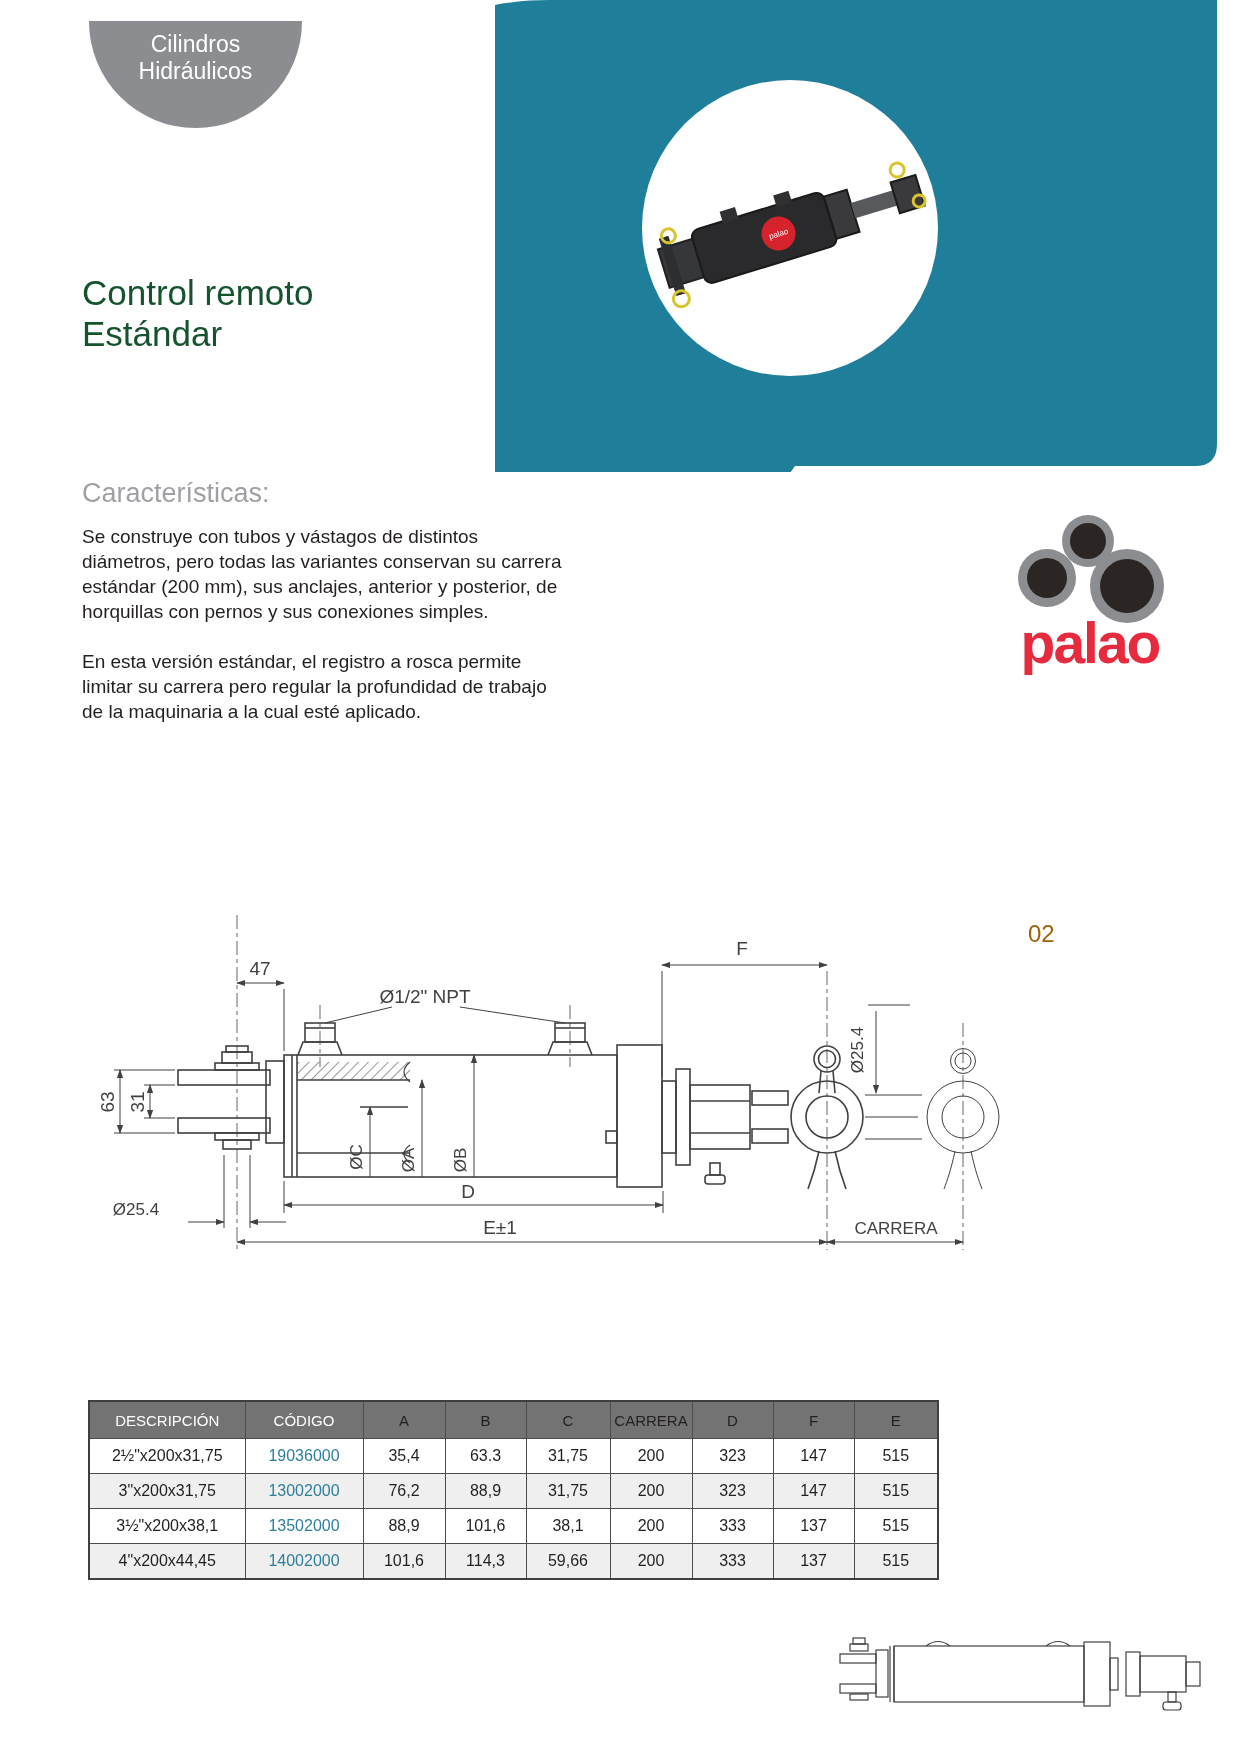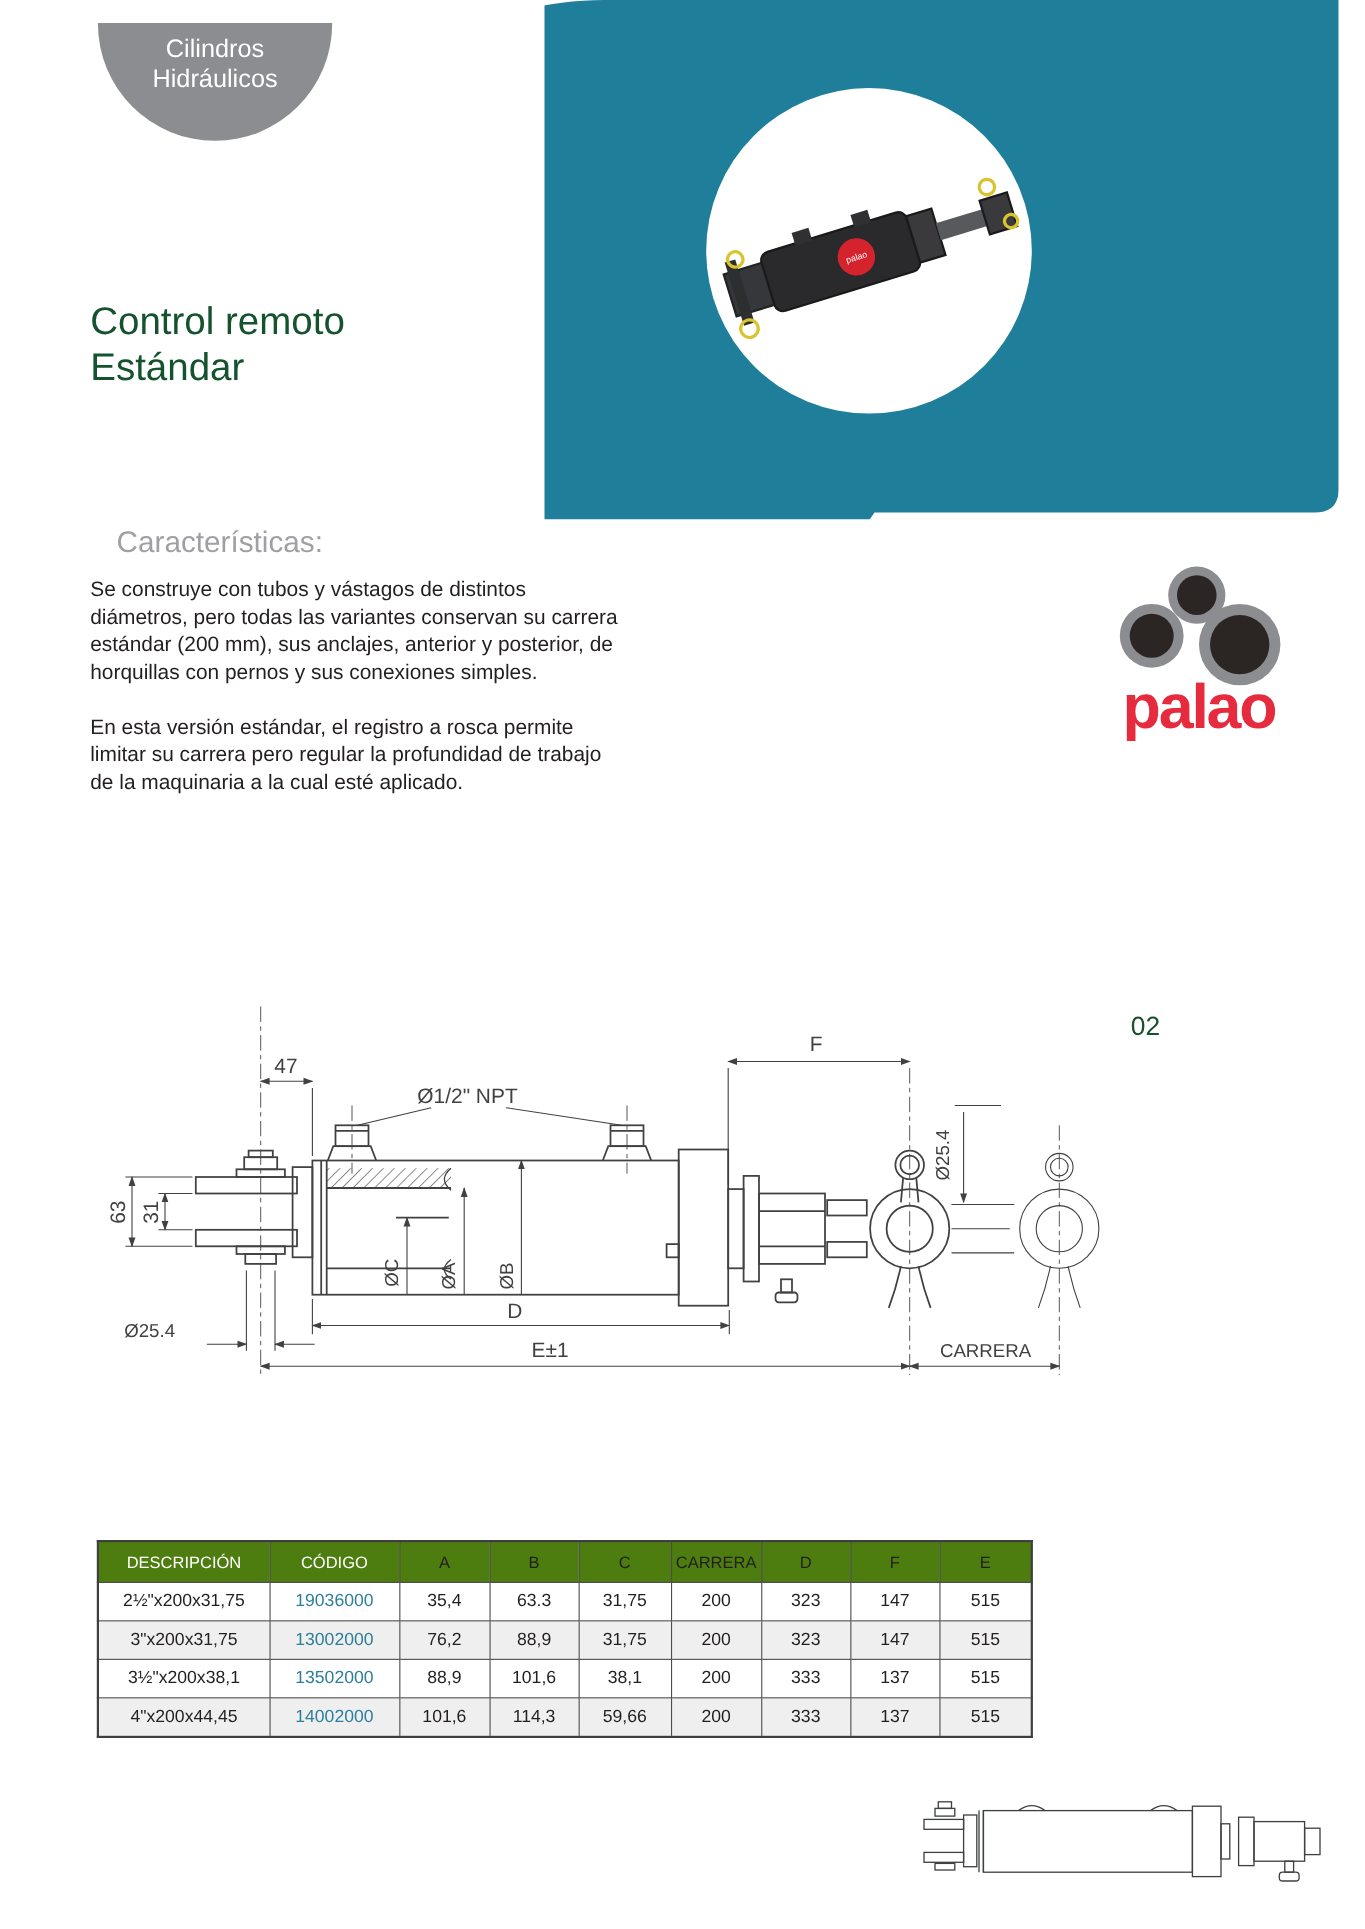--- a/index.html
+++ b/index.html
@@ -10,37 +10,37 @@
   .badge{position:absolute;left:89px;top:21px;width:213px;height:107px;background:#8b8d90;
          border-radius:0 0 107px 107px;color:#fff;text-align:center;font-size:23px;
          line-height:27px;padding-top:10px;box-sizing:border-box;}
 
   .hero{position:absolute;left:495px;top:0;width:722px;height:472px;}
   .photo-circle{position:absolute;left:642px;top:80px;width:296px;height:296px;border-radius:50%;
                 background:#ffffff;overflow:hidden;}
 
   .title{position:absolute;left:82px;top:272px;font-size:35px;line-height:41px;color:#14532d;}
 
-  .chars{position:absolute;left:82px;top:478px;font-size:27px;color:#9ea0a3;margin-left:24px;}
+  .chars{position:absolute;left:82px;top:478px;font-size:27px;color:#9ea0a3;}
   .paras{position:absolute;left:82px;top:524px;width:520px;font-size:19px;line-height:25px;color:#231f20;}
   .paras p{margin:0 0 25px 0;}
 
   .logo-circles{position:absolute;left:1012px;top:512px;}
   .wordmark{position:absolute;left:998px;top:614px;width:184px;text-align:center;
             font-size:57px;font-weight:bold;letter-spacing:-2px;color:#e62b3e;line-height:58px;}
 
   .draw{position:absolute;left:70px;top:855px;}
   .draw text{font-family:"Liberation Sans","DejaVu Sans",sans-serif;fill:#414042;font-size:19px;}
   .draw .sm{font-size:17px;}
-  .pagenum{position:absolute;left:1028px;top:920px;font-size:24px;color:#14532d;}
+  .pagenum{position:absolute;left:1028px;top:920px;font-size:24px;color:#a16207;}
 
   .spec-table{position:absolute;left:88px;top:1400px;border-collapse:collapse;table-layout:fixed;
               font-size:16px;}
   .spec-table th,.spec-table td{border:1px solid #4c4c4c;text-align:center;padding:0;height:34px;}
-  .spec-table thead th{background:#4d7c0f;height:36px;font-size:15px;font-weight:normal;color:#231f20;}
+  .spec-table thead th{background:#737373;height:36px;font-size:15px;font-weight:normal;color:#231f20;}
   .spec-table thead th.light{color:#ffffff;}
   .spec-table tbody tr:nth-child(even) td{background:#efefef;}
   .spec-table td.code{color:#2d7f9b;}
   .spec-table{border:2px solid #3f3f3f;}
 
   .mini{position:absolute;left:838px;top:1632px;}
 </style>
 </head>
 <body>
 

